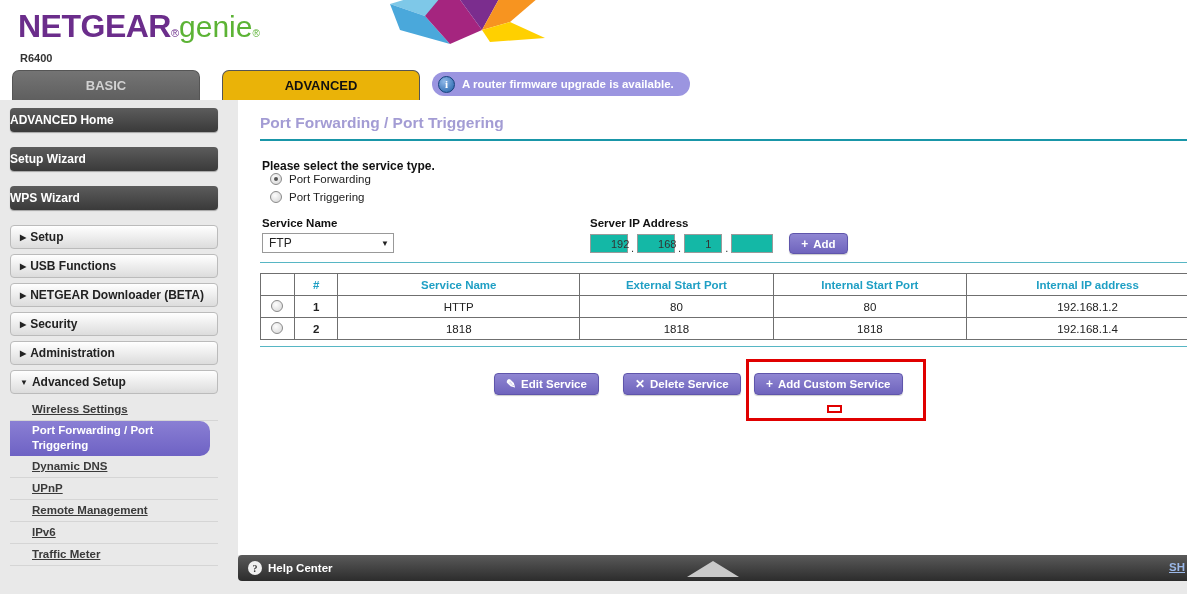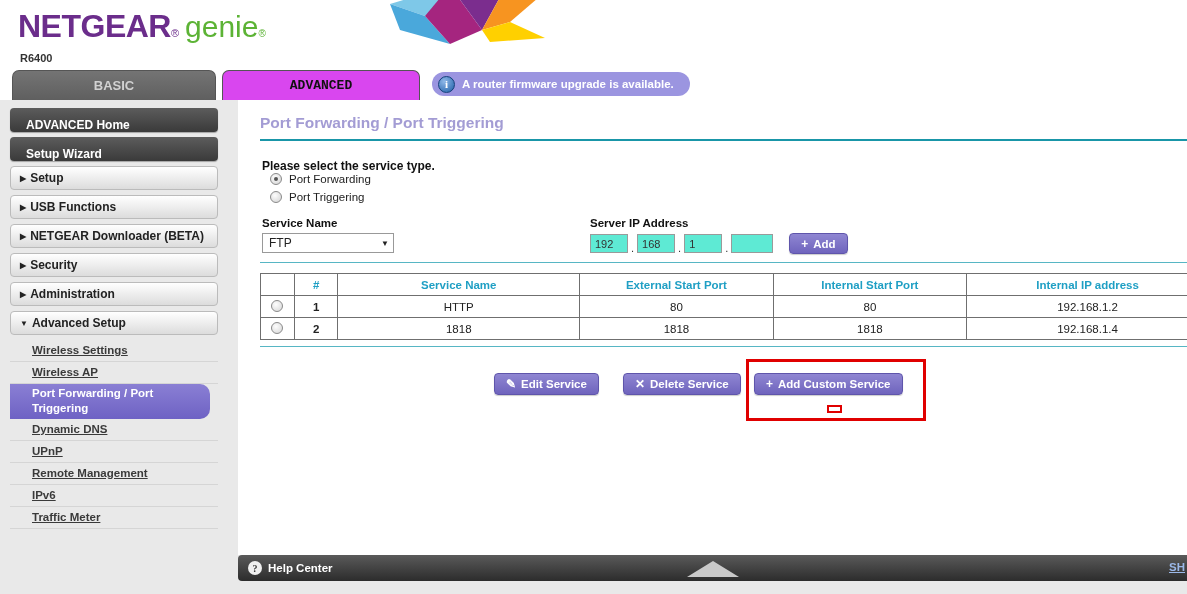--- a/index.html
+++ b/index.html
@@ -25,56 +25,55 @@
   }
   .logo-netgear {
     font-size: 32px; font-weight: bold;
     color: #6b2d8b;
     letter-spacing: -0.5px;
     font-family: "Liberation Sans", sans-serif;
   }
   .logo-reg { font-size: 11px; color: #6b2d8b; vertical-align: super; }
   .logo-genie {
     font-size: 30px; font-weight: normal;
-    color: #5cb335; margin-left: 6px;
+    color: #5cb335; 
     font-family: "Liberation Sans", sans-serif;
   }
   .logo-reg2 { font-size: 10px; color: #5cb335; vertical-align: super; }
   .logo-art { position: absolute; left: 330px; top: -14px; }
   .model {
     position: absolute; left: 20px; top: 52px;
     font-size: 11px; color: #333; font-weight: bold; text-align: center;
   }
 
   
   .tabbar {
     position: relative; height: 30px;
     background: #ffffff;
   }
   .tab {
     position: absolute; top: 0;
-    height: 30px; width: 204px;
+    height: 30px; width: 188px;
     border: 1px solid #555;
     border-bottom: none;
     border-radius: 7px 7px 0 0;
     display: flex; align-items: center; justify-content: center;
     font-size: 13px; font-weight: bold;
     cursor: pointer;
   }
   .tab-basic {
     left: 12px;
     background: linear-gradient(#747474, #5f5f5f);
     color: #d2d2d2;
   }
   .tab-advanced {
     left: 222px; width: 198px;
-    background: #d946ef;
+    background: #eab308;
     color: #111;
     z-index: 3;
-    font-family: Liberation Mono, monospace;
   }
   .fw-notice {
     position: absolute; left: 432px; top: 2px;
     height: 24px;
     background: #9b95e0;
     border-radius: 12px;
     display: flex; align-items: center;
     padding: 0 16px 0 6px;
     color: #ffffff;
     font-size: 11.5px; font-weight: bold;
@@ -98,27 +97,27 @@
   }
 
   
   .sidebar {
     position: absolute; left: 0; top: 0;
     width: 228px; height: 494px;
     background: #e9e9e9;
     padding: 8px 10px 0 10px;
   }
   .nav-dark {
-    height: 24px; margin-bottom: 5px;
+    height: 24px; margin-bottom: 15px;
     border-radius: 4px;
     background: linear-gradient(#5c5c5c, #3a3a3a);
     color: #ffffff;
     font-size: 12px; font-weight: bold;
-    display: flex; align-items: flex-end;
-    padding-left: 16px;
+    display: flex; align-items: center;
+    padding-left: 0;
     cursor: pointer;
     box-shadow: 0 1px 1px rgba(0,0,0,.3);
   }
   .nav-light {
     height: 24px; margin-bottom: 5px;
     border-radius: 4px;
     background: linear-gradient(#ffffff, #dcdcdc);
     border: 1px solid #bbb;
     color: #222;
     font-size: 12px; font-weight: bold;
@@ -203,24 +202,24 @@
     padding: 0 4px 0 6px;
     cursor: pointer;
     font-family: "Liberation Sans", sans-serif;
   }
   .sel-arrow { font-size: 8px; color: #222; }
 
   .ipgroup { display: flex; align-items: center; }
   .oct {
     width: 38px; height: 19px;
     border: 1px solid #9a9a9a;
-    background: #5eead4;
+    background: #14b8a6;
     font-size: 11px; color: #333;
     display: flex; align-items: center;
-    padding-left: 4px;
+    padding-left: 20px;
     font-family: "Liberation Sans", sans-serif;
   }
   .oct.wide { width: 42px; }
   .dot { padding: 0 3px; font-size: 11px; color: #333; align-self: flex-end; }
 
   .btn {
     border: 1px solid #5f55ab;
     border-radius: 4px;
     background: linear-gradient(#8f86d2, #6f64bd);
     color: #ffffff;
@@ -376,20 +375,23 @@
 
 <div class="page">
 
   <div class="sidebar">
     <div class="nav-dark">
       <span>ADVANCED Home</span>
     </div>
     <div class="nav-dark">
       <span>Setup Wizard</span>
     </div>
+    <div class="nav-dark">
+      <span>WPS Wizard</span>
+    </div>
 
     <div class="nav-light">
       <span class="caret">▶</span>
       <span>Setup</span>
     </div>
     <div class="nav-light">
       <span class="caret">▶</span>
       <span>USB Functions</span>
     </div>
     <div class="nav-light">
@@ -404,21 +406,20 @@
       <span class="caret">▶</span>
       <span>Administration</span>
     </div>
     <div class="nav-light">
       <span class="caret">▼</span>
       <span>Advanced Setup</span>
     </div>
 
     <div class="submenu">
       <div class="subitem">Wireless Settings</div>
-      <div class="subitem">Wireless AP</div>
       <div class="subitem active">Port Forwarding / Port Triggering</div>
       <div class="subitem">Dynamic DNS</div>
       <div class="subitem">UPnP</div>
       <div class="subitem">Remote Management</div>
       <div class="subitem">IPv6</div>
       <div class="subitem">Traffic Meter</div>
 
     </div>
   </div>
 

